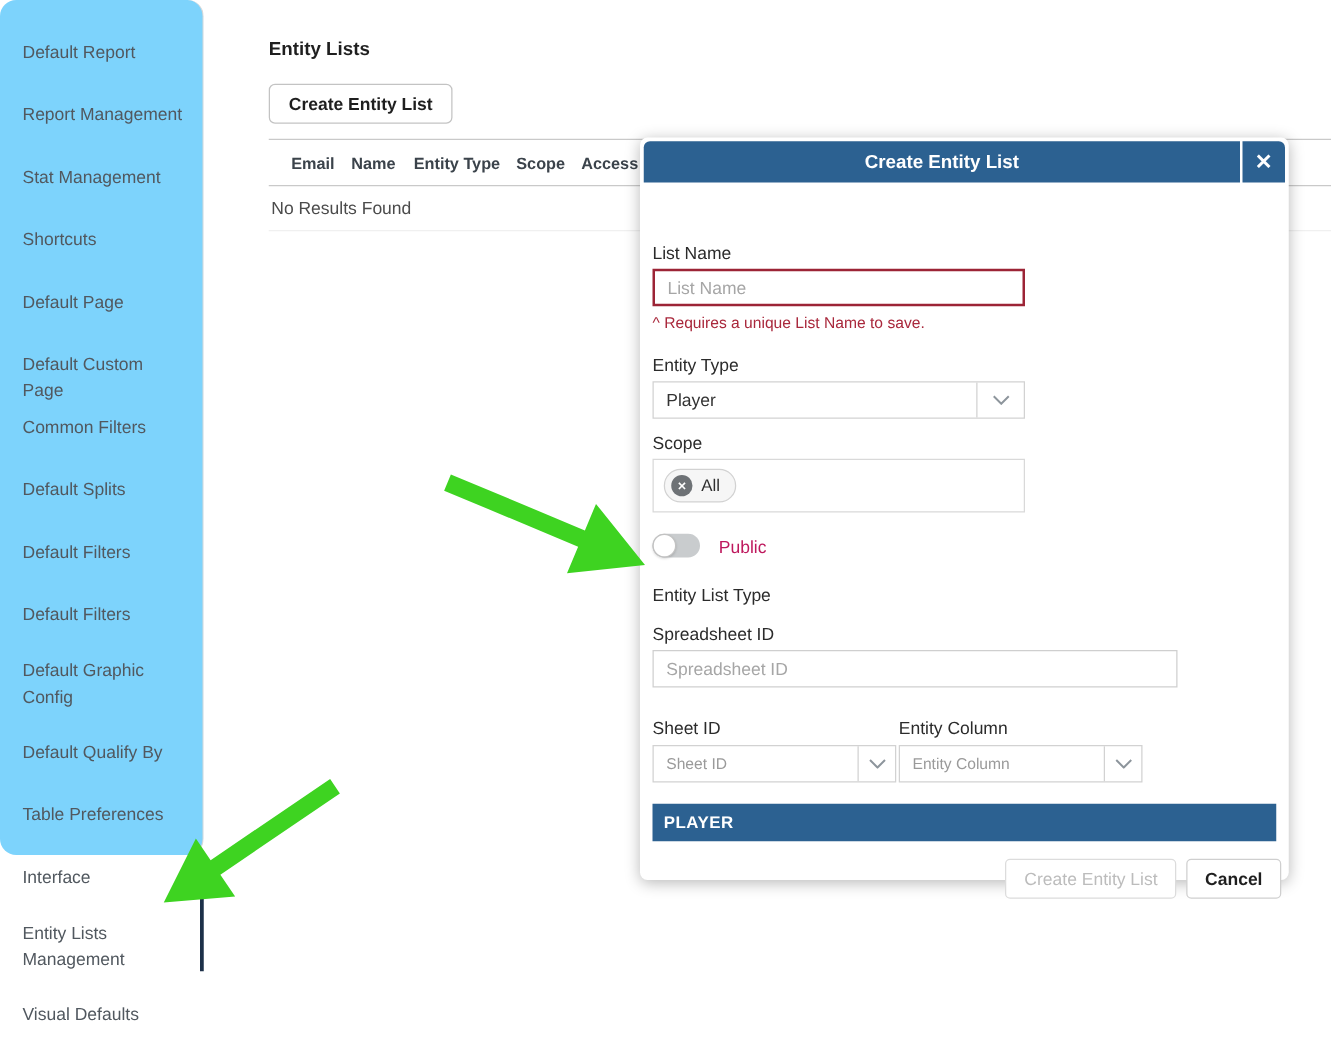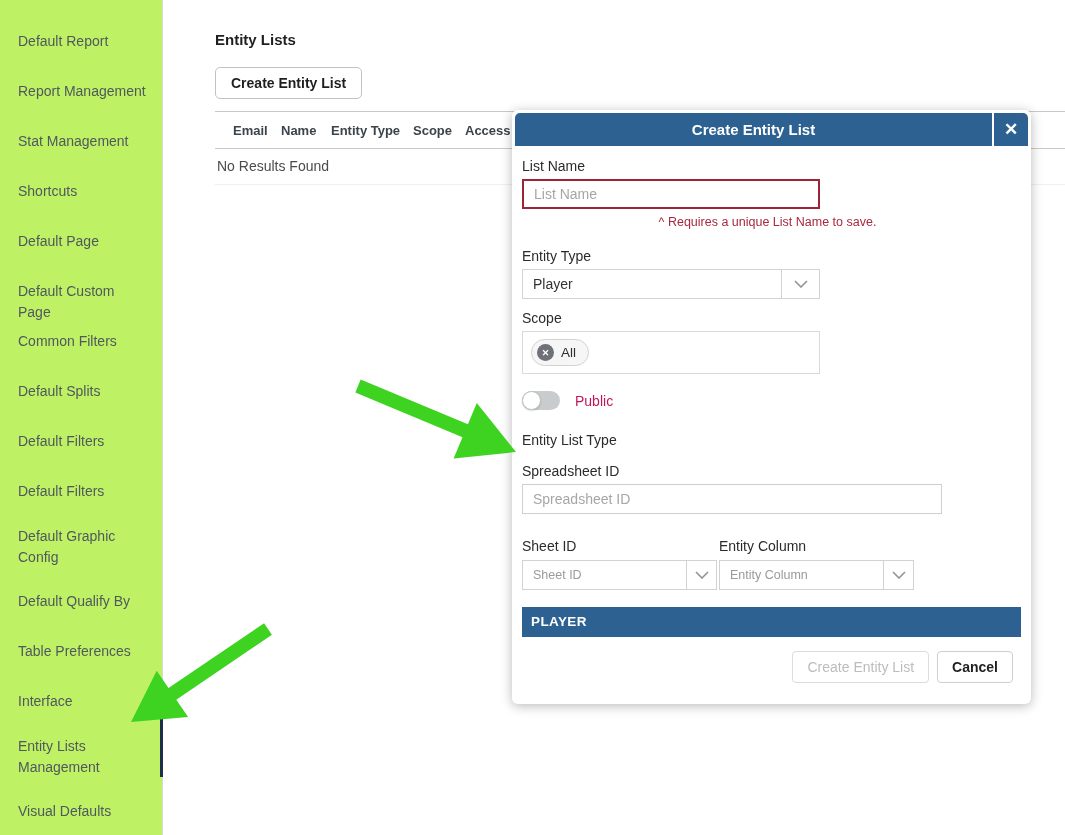--- a/index.html
+++ b/index.html
@@ -1,22 +1,22 @@
 <!DOCTYPE html>
 <html><head>
 <meta charset="utf-8">
 <style>
   * { margin:0; padding:0; box-sizing:border-box; }
   html,body { background:#ffffff; }
   body { font-family:"Liberation Sans", sans-serif; color:#333; }
   #app { position:relative; width:1065px; height:835px; background:#ffffff; overflow:hidden; }
 
   
-  .sidebar { position:absolute; left:0; top:0; width:163px; height:835px;
-             border-right:1px solid #d8d8d8; background:#bef264; }
+  .sidebar { position:absolute; left:0; top:0; width:163px; height:684px;
+             border-right:1px solid #d8d8d8; background:#7dd3fc;border-radius:13px; }
   .side-item { position:absolute; left:18px; width:132px; font-size:14px; line-height:21px;
                color:#51585f; cursor:pointer; }
   .active-bar { position:absolute; left:160px; width:3px; background:#1d3049; }
 
   
   .page-title { position:absolute; left:215px; top:31px; font-size:15px; font-weight:700; color:#1f1f1f; }
   .create-btn-main { position:absolute; left:215px; top:67px; height:32px; padding:0 15px;
                      background:#fff; border:1px solid #c3c3c3; border-radius:5px;
                      font-family:"Liberation Sans", sans-serif;
                      font-size:14px; font-weight:600; color:#1f1f1f; cursor:pointer; }
@@ -30,27 +30,27 @@
   
   .modal { position:absolute; left:512px; top:110px; width:519px; height:594px; background:#fff;
            border-radius:6px; box-shadow:0 2px 12px rgba(0,0,0,0.28); z-index:10; }
   .modal-header { display:flex; gap:2px; padding:3px 3px 0 3px; }
   .modal-titlebar { flex:1; height:33px; background:#2c6191; border-top-left-radius:5px;
                     display:flex; align-items:center; justify-content:center;
                     color:#fff; font-size:15px; font-weight:600; }
   .modal-close { width:34px; height:33px; background:#2c6191; border:none; border-top-right-radius:5px;
                  color:#fff; font-size:17px; font-weight:700; cursor:pointer; line-height:33px; text-align:center;
                  font-family:"Liberation Sans", sans-serif; }
-  .modal-body { padding:9px 18px 0 10px; }
+  .modal-body { padding:9px 6px 0 10px;margin-top:36px; }
   .fld-label { font-size:14px; color:#2b2b2b; margin-bottom:5px; }
   .txt-input { display:block; width:298px; height:30px; border:1px solid #cfcfcf; padding:0 10px;
                font-family:"Liberation Sans", sans-serif; font-size:14px; color:#333; border-radius:0; outline:none; }
   .txt-input::placeholder { color:#a6a6a6; }
   .input-error { border:2px solid #9c2436; }
-  .error-text { margin-top:6px; font-size:12.5px; color:#a9283c;text-align:center; }
+  .error-text { margin-top:6px; font-size:12.5px; color:#a9283c; }
 
   .select { display:flex; width:298px; height:30px; border:1px solid #d2d2d2; background:#fff; cursor:pointer; }
   .select-value { flex:1; padding:0 10px; font-size:14px; color:#333; line-height:28px;
                   white-space:nowrap; overflow:hidden; }
   .select-value.ph { color:#9a9a9a; font-size:12.5px; }
   .select-caret { width:38px; border-left:1px solid #d2d2d2; display:flex; align-items:center; justify-content:center; }
   .caret-svg { width:14px; height:8px; }
 
   .scope-box { width:298px; height:43px; border:1px solid #d9d9d9; padding:7px 8px; }
   .scope-chip { display:inline-flex; align-items:center; gap:7px; height:27px; padding:0 12px 0 5px;

